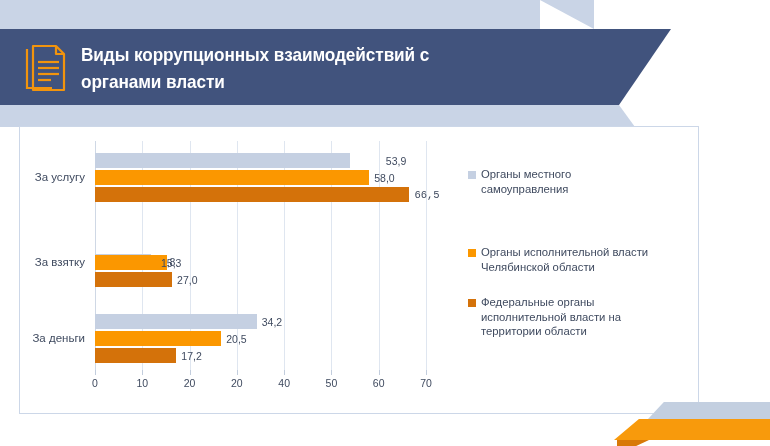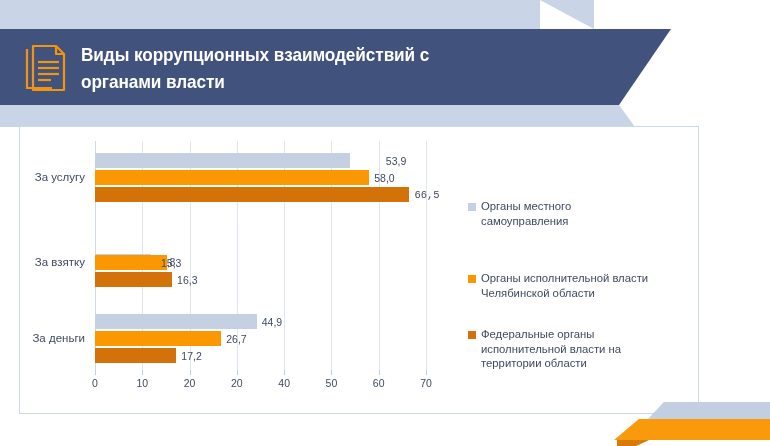--- a/index.html
+++ b/index.html
@@ -182,21 +182,20 @@
     position: absolute;
     left: 448px;
     top: 40px;
     width: 218px;
   }
   .legend-item {
     position: absolute;
     left: 0;
     display: flex;
     align-items: flex-start;
-    margin-top: 32px;
   }
   .legend-swatch {
     width: 8px;
     height: 8px;
     margin-top: 3.5px;
     margin-right: 5px;
     flex: 0 0 auto;
   }
   .legend-text {
     font-size: 11.3px;
@@ -311,49 +310,49 @@
           <div class="bar-row" style="top: 0px; width: 331px; margin-top: 16px;">
             <div class="bar" style="width: 55.7971px; background: rgb(197, 208, 226);"></div>
             <div class="bar-value" style="left: 55.7971px;">11,8</div>
           </div>
           <div class="bar-row" style="top: 17px; width: 331px;">
             <div class="bar" style="width: 72.3471px; background: rgb(251, 151, 0);"></div>
             <div class="bar-value" style="left: 61px;">15,3</div>
           </div>
           <div class="bar-row" style="top: 34px; width: 331px;">
             <div class="bar" style="width: 77.0757px; background: rgb(212, 114, 10);"></div>
-            <div class="bar-value" style="left: 77.0757px;">16,3</div>
+            <div class="bar-value" style="left: 77.0757px;">27,0</div>
           </div>
           <div class="cat-label" style="top: 17.5px;">За взятку</div>
         </div>
         <div class="bar-group" style="top: 173px; height: 49px;">
           <div class="bar-row" style="top: 0px; width: 331px;">
             <div class="bar" style="width: 161.717px; background: rgb(197, 208, 226);"></div>
-            <div class="bar-value" style="left: 161.717px;">44,9</div>
+            <div class="bar-value" style="left: 161.717px;">34,2</div>
           </div>
           <div class="bar-row" style="top: 17px; width: 331px;">
             <div class="bar" style="width: 126.253px; background: rgb(251, 151, 0);"></div>
-            <div class="bar-value" style="left: 126.253px;">26,7</div>
+            <div class="bar-value" style="left: 126.253px;">20,5</div>
           </div>
           <div class="bar-row" style="top: 34px; width: 331px;">
             <div class="bar" style="width: 81.3314px; background: rgb(212, 114, 10);"></div>
             <div class="bar-value" style="left: 81.3314px; text-align: center;">17,2</div>
           </div>
           <div class="cat-label" style="top: 17.5px;">За деньги</div>
         </div>
       </div>
   </div>
 
   <div id="legend">
       <div class="legend-item" style="top: 0px;">
         <span class="legend-swatch" style="background: rgb(197, 208, 226);"></span>
         <span class="legend-text">Органы местного
 самоуправления</span>
       </div>
-      <div class="legend-item" style="top: 72px;">
+      <div class="legend-item" style="top: 78px;">
         <span class="legend-swatch" style="background: rgb(251, 151, 0);"></span>
         <span class="legend-text">Органы исполнительной власти
 Челябинской области</span>
       </div>
       <div class="legend-item" style="top: 128px;">
         <span class="legend-swatch" style="background: rgb(212, 114, 10);"></span>
         <span class="legend-text">Федеральные органы
 исполнительной власти на
 территории области</span>
       </div>

